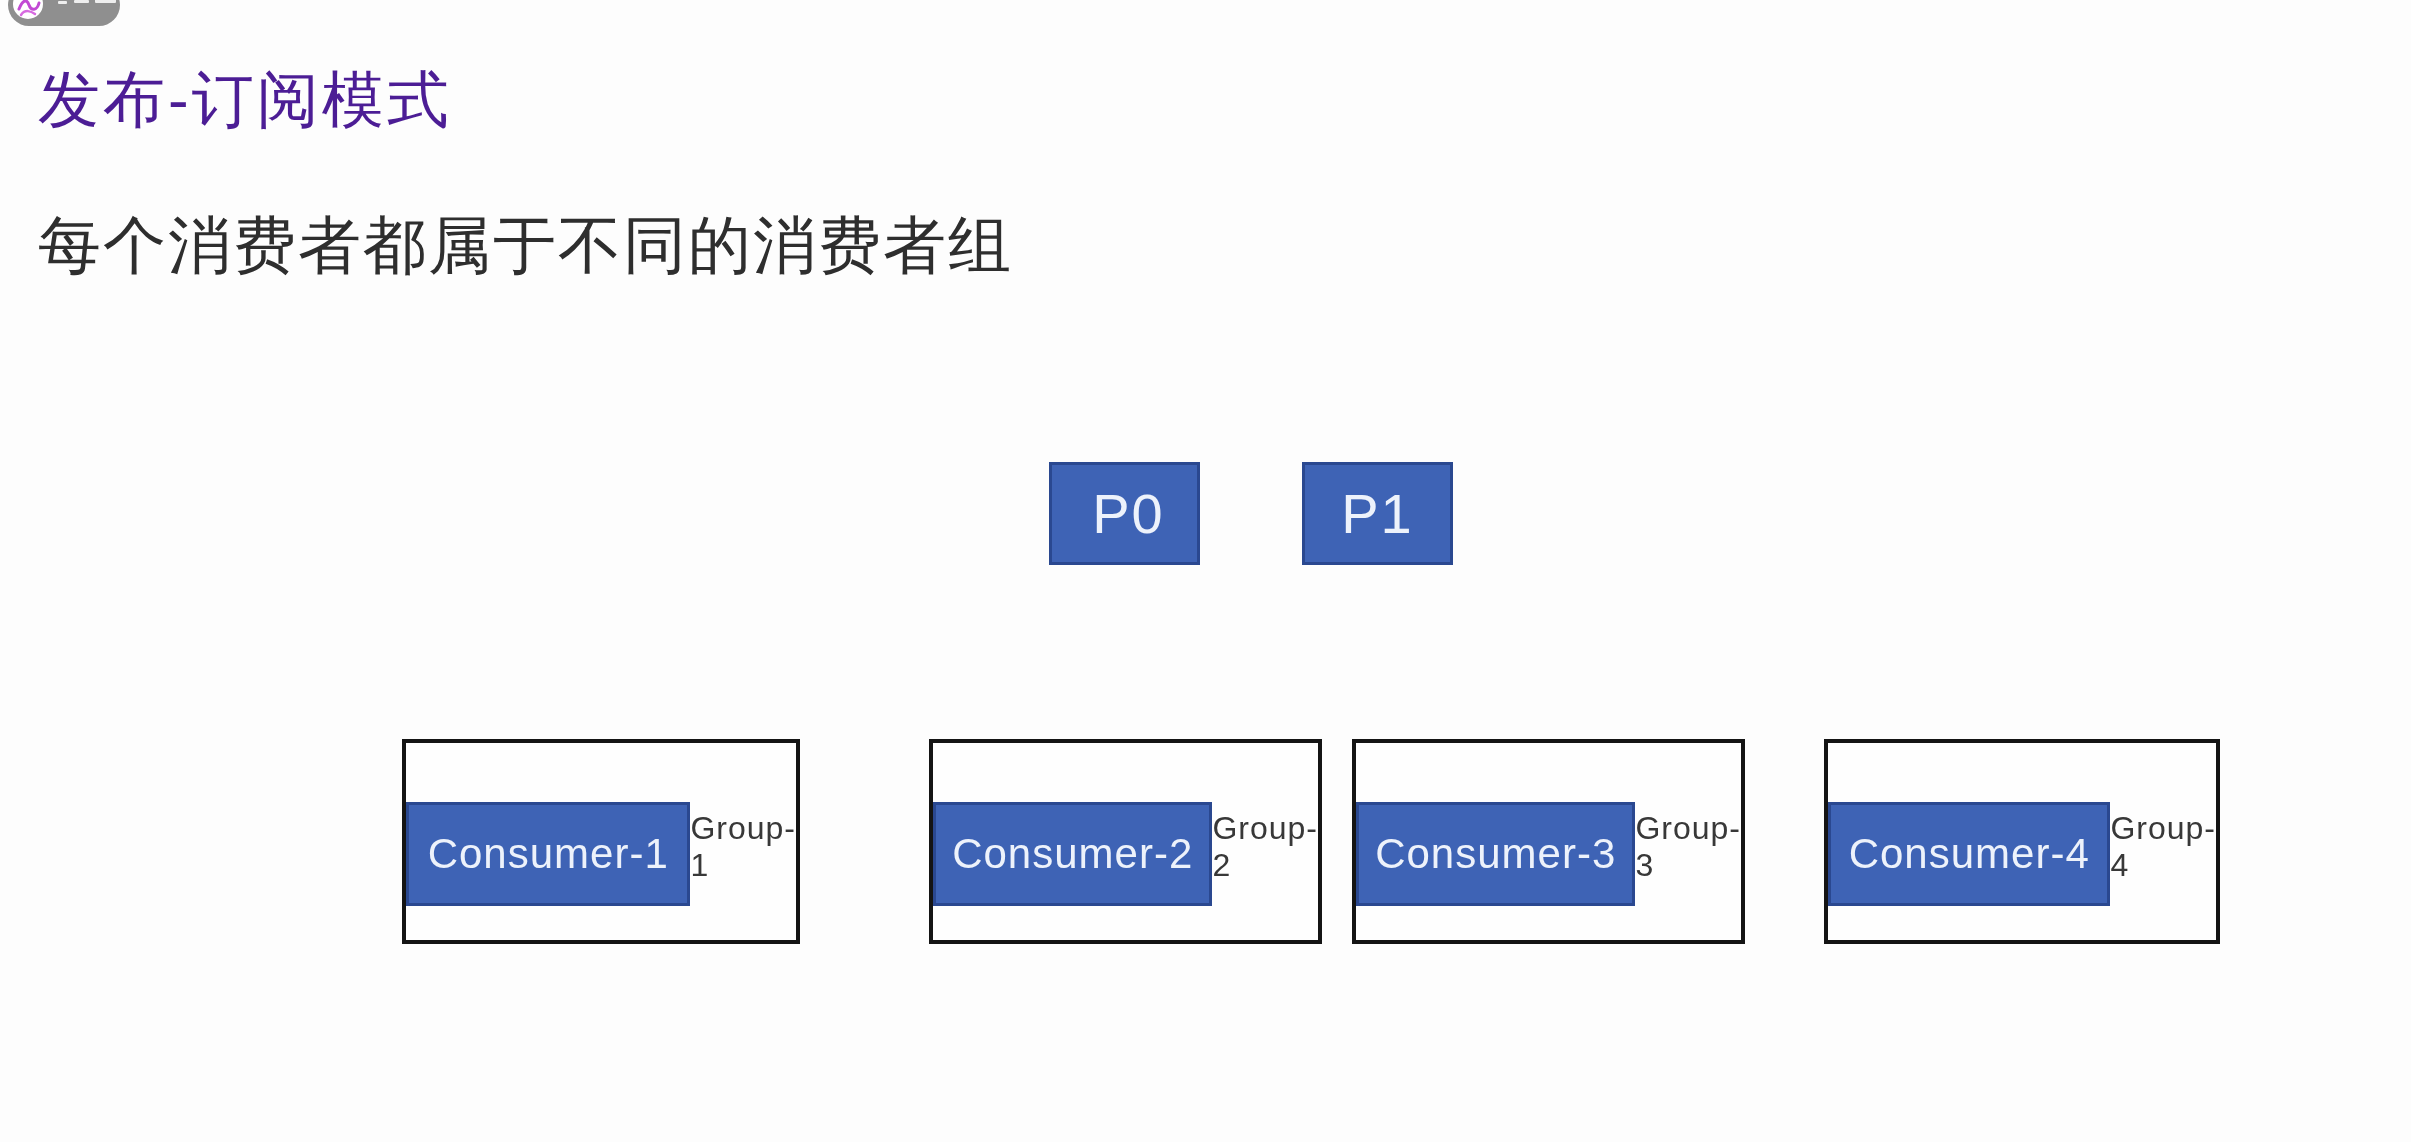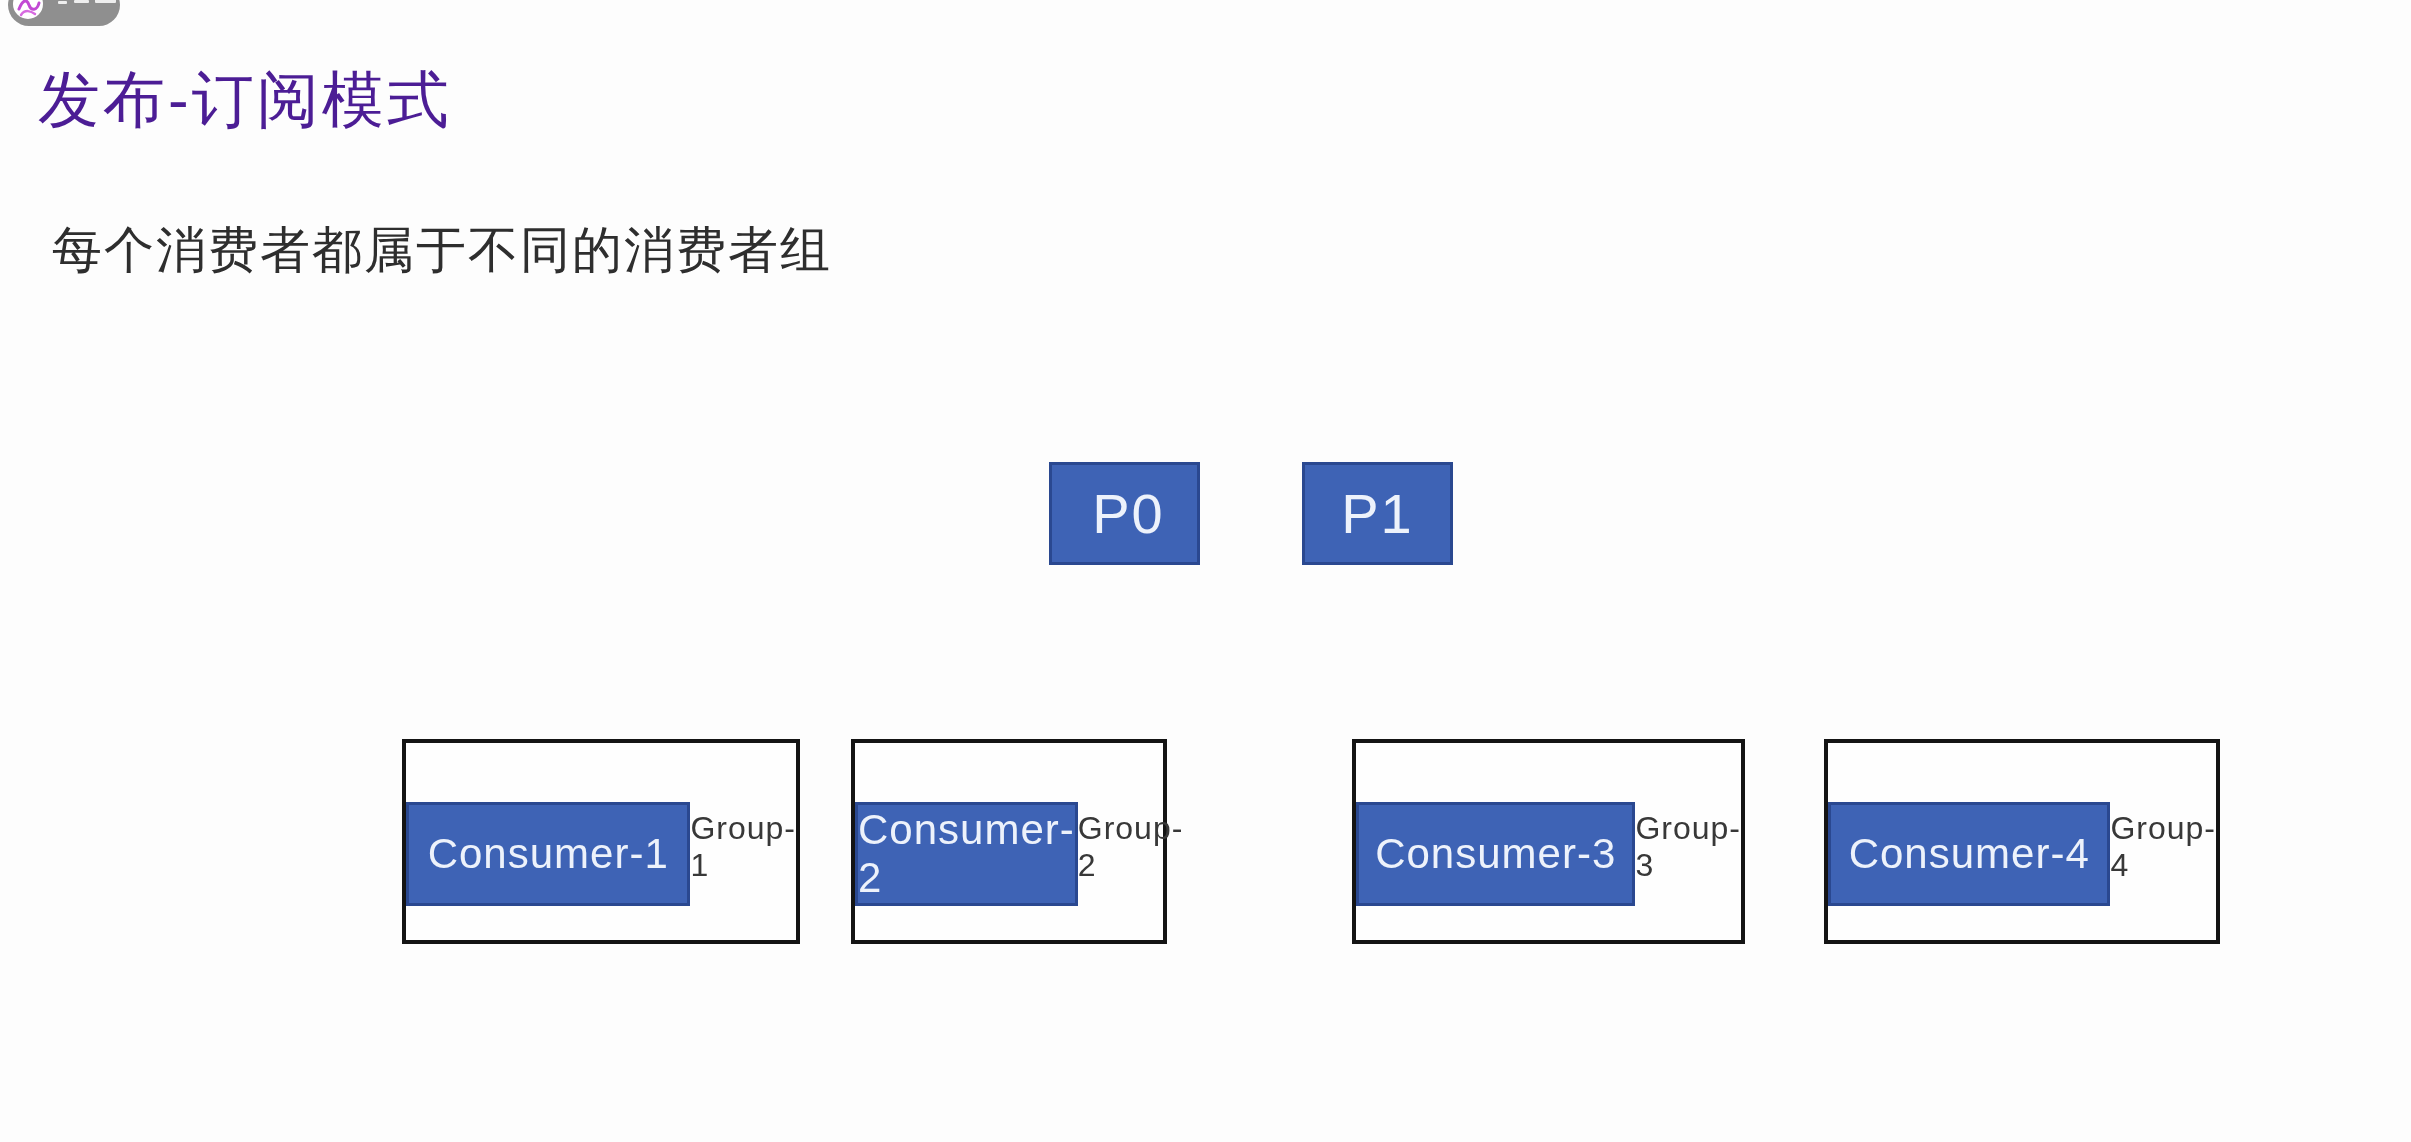--- a/index.html
+++ b/index.html
@@ -55,22 +55,22 @@
     font-size: 62px;
     font-weight: 400;
     letter-spacing: 3px;
     color: #4c1d95;
     white-space: nowrap;
   }
   .subtitle {
     position: absolute;
     left: 38px;
     top: 203px;
-    margin: 14px;
-    font-size: 50px;
+    margin: 0;
+    font-size: 63px;
     font-weight: 400;
     letter-spacing: 2px;
     color: #2e2e2e;
     white-space: nowrap;
   }
 
   
   .partition {
     position: absolute;
     top: 462px;
@@ -98,21 +98,21 @@
     top: 739px;
     height: 205px;
     box-sizing: border-box;
     background: #fefefe;
     border: 4px solid #141414;
     display: flex;
     flex-direction: row;
     align-items: center;
   }
   .group-box.g1 { left: 402px;  width: 398px; }
-  .group-box.g2 { left: 851px;  width: 316px; }
+  .group-box.g2 { left: 929px;  width: 393px; }
   .group-box.g3 { left: 1352px; width: 393px; }
   .group-box.g4 { left: 1824px; width: 396px; }
 
   .consumer-box {
     margin-top: 25px;
     width: 340px;
     height: 104px;
     box-sizing: border-box;
     background: #3e63b5;
     border: 3px solid #2a4890;

